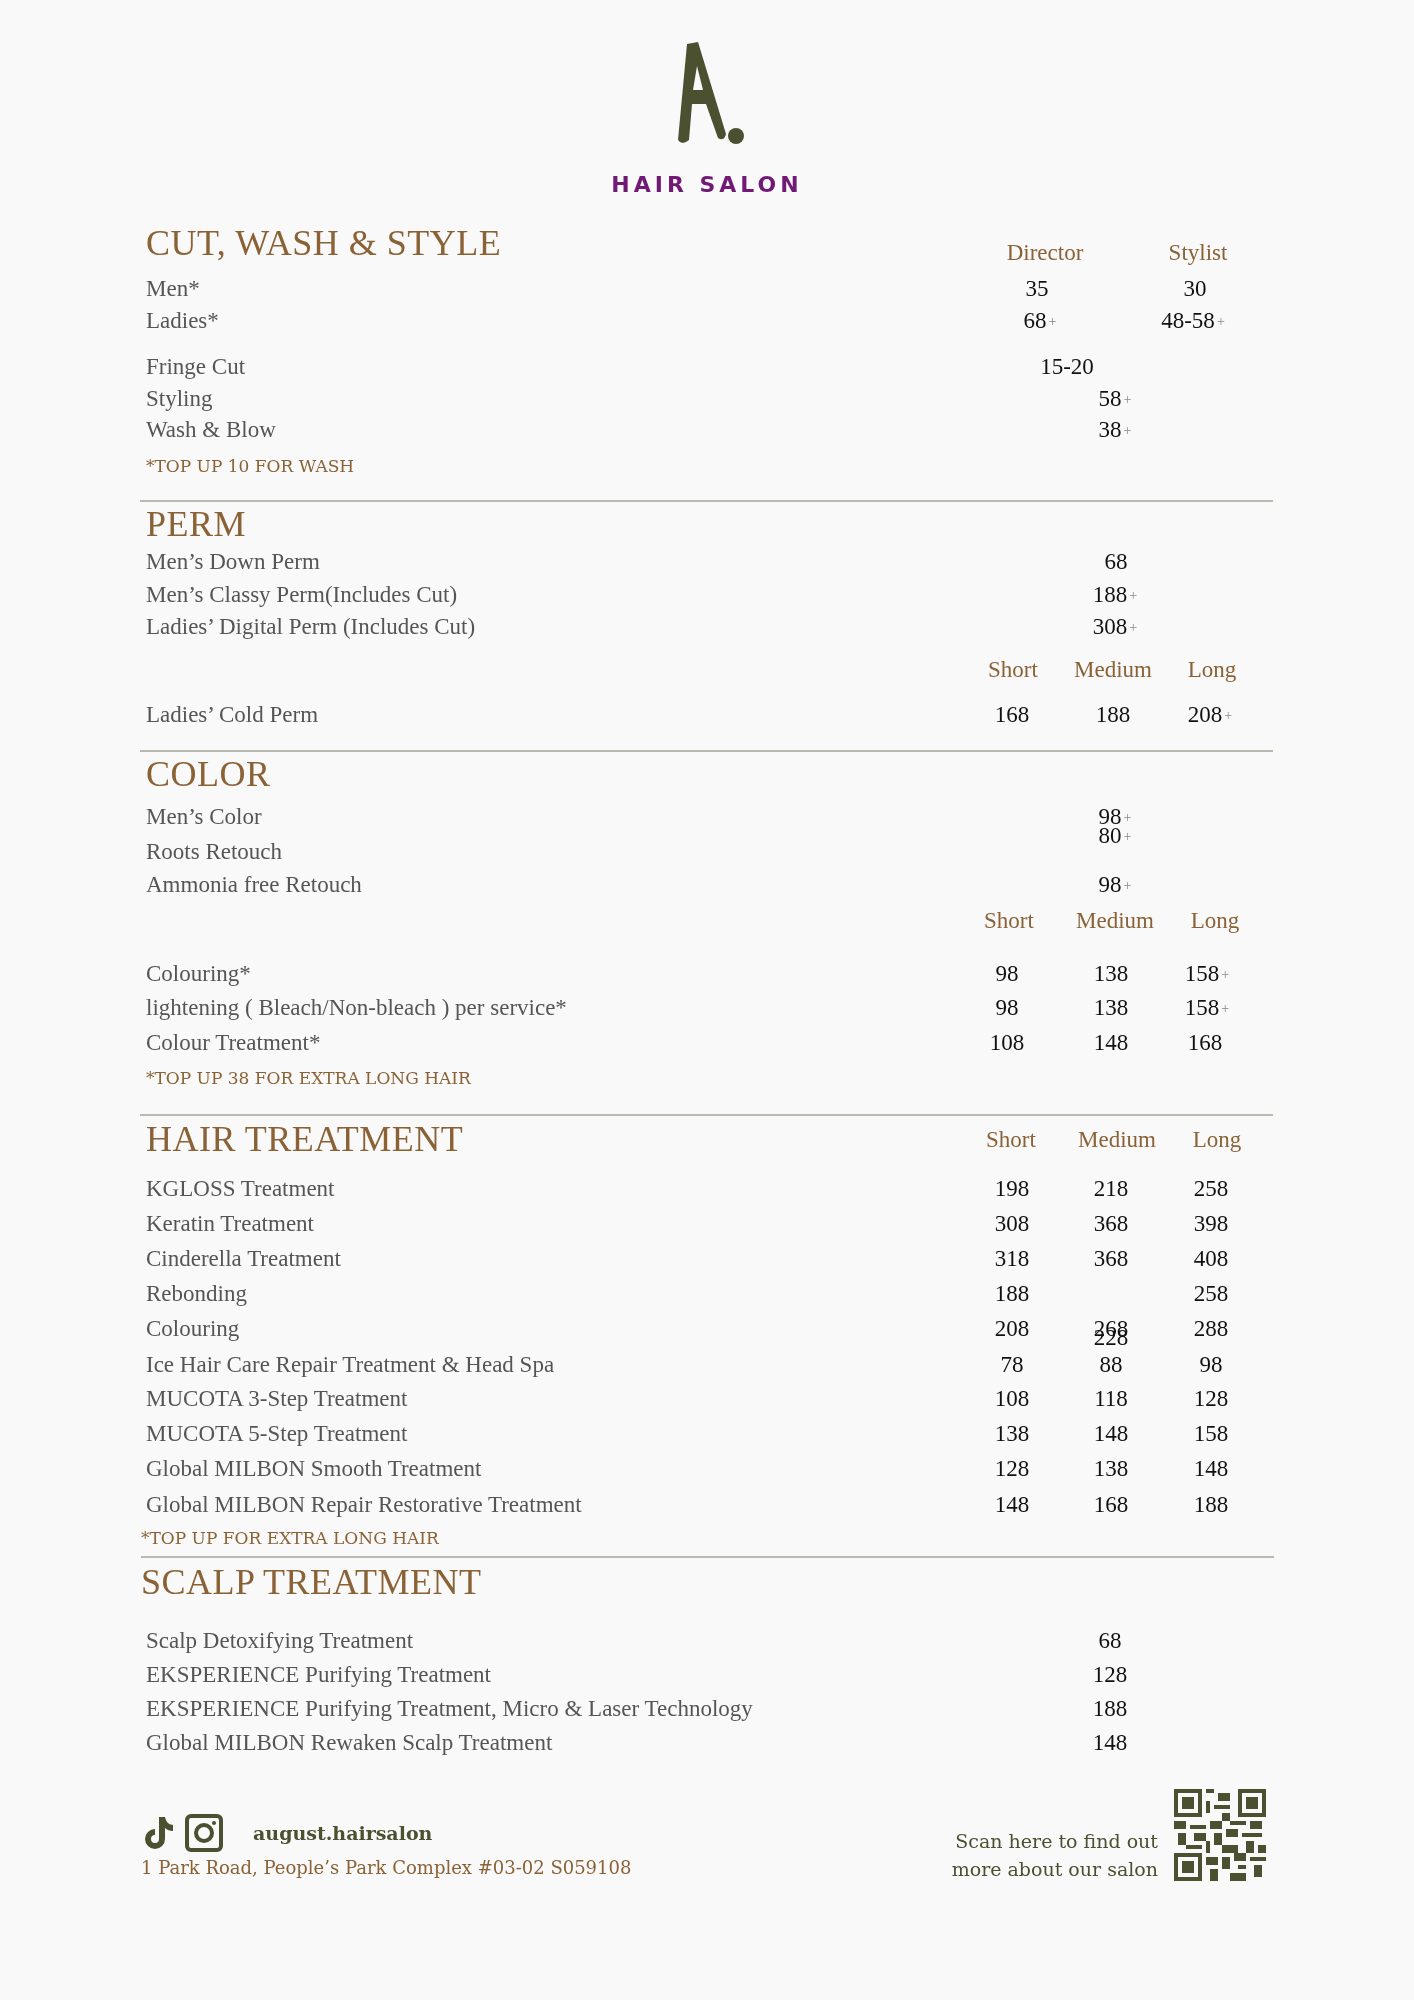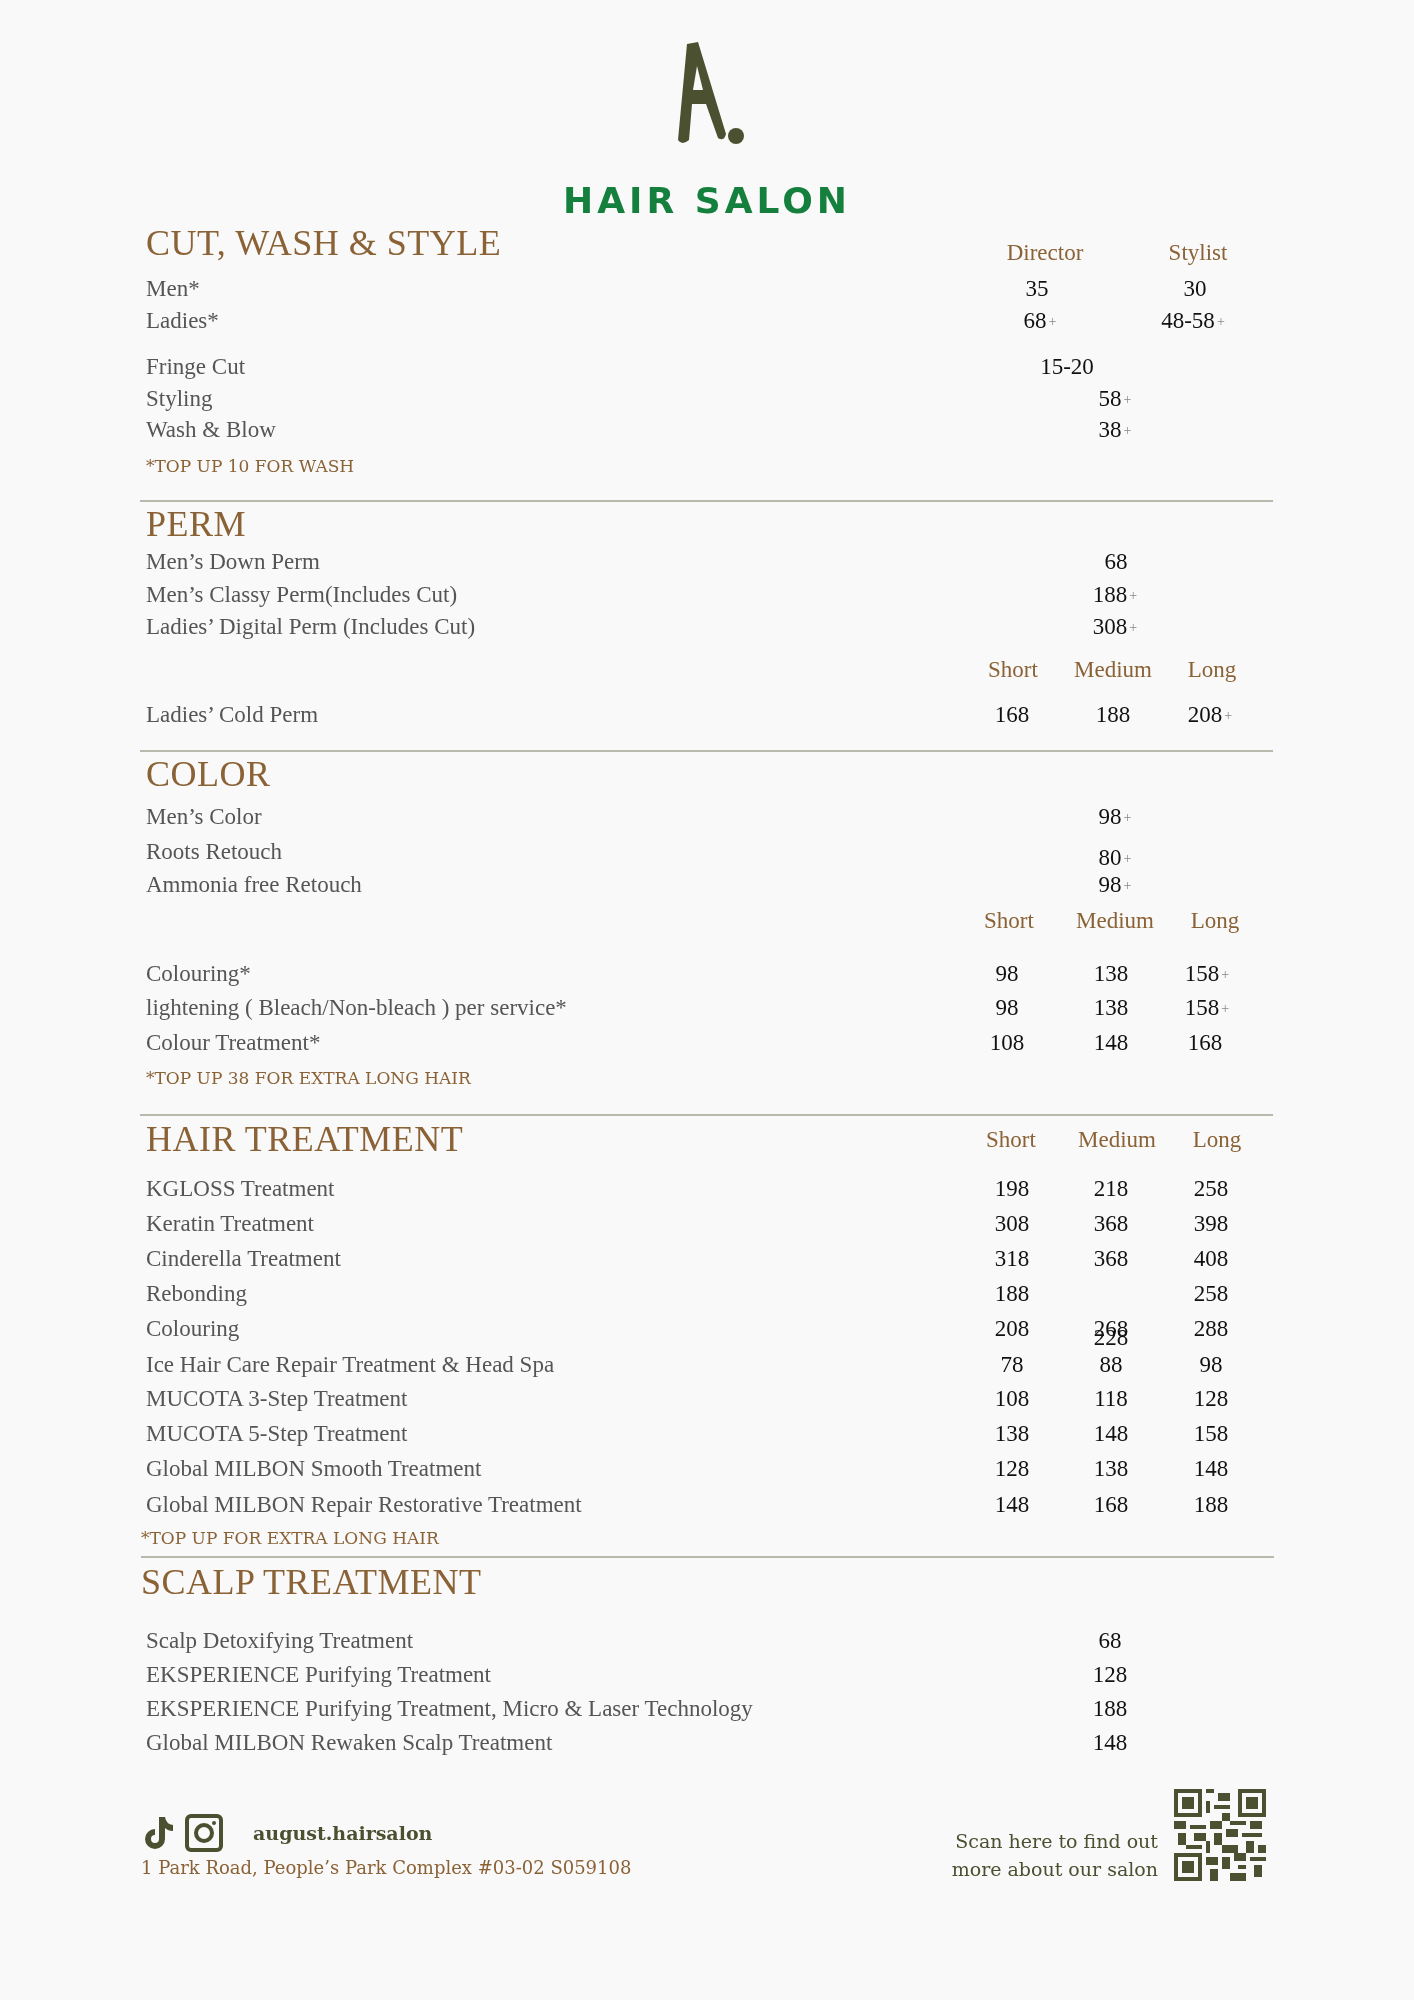--- a/index.html
+++ b/index.html
@@ -1,21 +1,21 @@
 <!DOCTYPE html>
 <html><head>
   <meta charset="utf-8">
   <style>
     * { margin: 0; padding: 0; box-sizing: border-box; }
     html, body { width: 1414px; height: 2000px; background: #f9f9f9; overflow: hidden; }
     body { position: relative; font-family: "DejaVu Serif", serif; color: #555; }
 
     .logo { position: absolute; left: 0; width: 1414px; top: 38px; text-align: center; }
     .logo-mark { display: block; margin: 0 auto; width: 90px; height: 110px; }
-    .logo-text { font-family: "DejaVu Sans", sans-serif; font-weight: bold; color: #15803d; font-size: 36px; letter-spacing: 4px; margin-top: 32px; }
+    .logo-text { font-family: "DejaVu Sans", sans-serif; font-weight: bold; color: #701a75; font-size: 22px; letter-spacing: 4px; margin-top: 24px; }
 
     .sec-title { position: absolute; left: 146px; font-family: "Liberation Serif", serif; color: #8a6236; font-size: 36px; letter-spacing: 0.5px; }
     .row-label { position: absolute; left: 146px; font-family: "Liberation Serif", serif; color: #555; font-size: 23px; line-height: 30px; white-space: nowrap; }
     .val { position: absolute; font-family: "Liberation Serif", serif; color: #111; font-size: 23px; line-height: 30px; width: 100px; text-align: center; }
     .plus { font-size: 14px; color: #888; margin-left: 2px; vertical-align: 2px; }
     .col-head { position: absolute; font-family: "Liberation Serif", serif; color: #8a6236; font-size: 23px; width: 120px; text-align: center; line-height: 30px; }
     .note { position: absolute; left: 146px; font-family: "DejaVu Serif", serif; color: #8a6236; font-size: 17px; }
     .divider { position: absolute; left: 140px; width: 1133px; height: 2px; background: #b9b9ae; }
 
     .footer-social { position: absolute; left: 141px; top: 1814px; display: flex; align-items: center; gap: 10px; }
@@ -73,21 +73,21 @@
 <div class="val" style="left:962px; top:700px;"><span>168</span></div>
 <div class="val" style="left:1063px; top:700px;"><span>188</span></div>
 <div class="val" style="left:1160px; top:700px;"><span>208</span><span class="plus">+</span></div>
 
 <div class="divider" style="top:750px;"></div>
 
 <div class="sec-title" style="top:753px;">COLOR</div>
 <div class="row-label" style="top:802px;">Men’s Color</div>
 <div class="val" style="left:1065px; top:802px;"><span>98</span><span class="plus">+</span></div>
 <div class="row-label" style="top:837px;">Roots Retouch</div>
-<div class="val" style="left:1065px; top:843px;"><span>80</span><span class="plus">+</span></div>
+<div class="val" style="left:1065px; top:821px;"><span>80</span><span class="plus">+</span></div>
 <div class="row-label" style="top:870px;">Ammonia free Retouch</div>
 <div class="val" style="left:1065px; top:870px;"><span>98</span><span class="plus">+</span></div>
 
 <div class="col-head" style="left:949px; top:906px;">Short</div>
 <div class="col-head" style="left:1055px; top:906px;">Medium</div>
 <div class="col-head" style="left:1155px; top:906px;">Long</div>
 
 <div class="row-label" style="top:959px;">Colouring*</div>
 <div class="val" style="left:957px; top:959px;"><span>98</span></div>
 <div class="val" style="left:1061px; top:959px;"><span>138</span></div>

